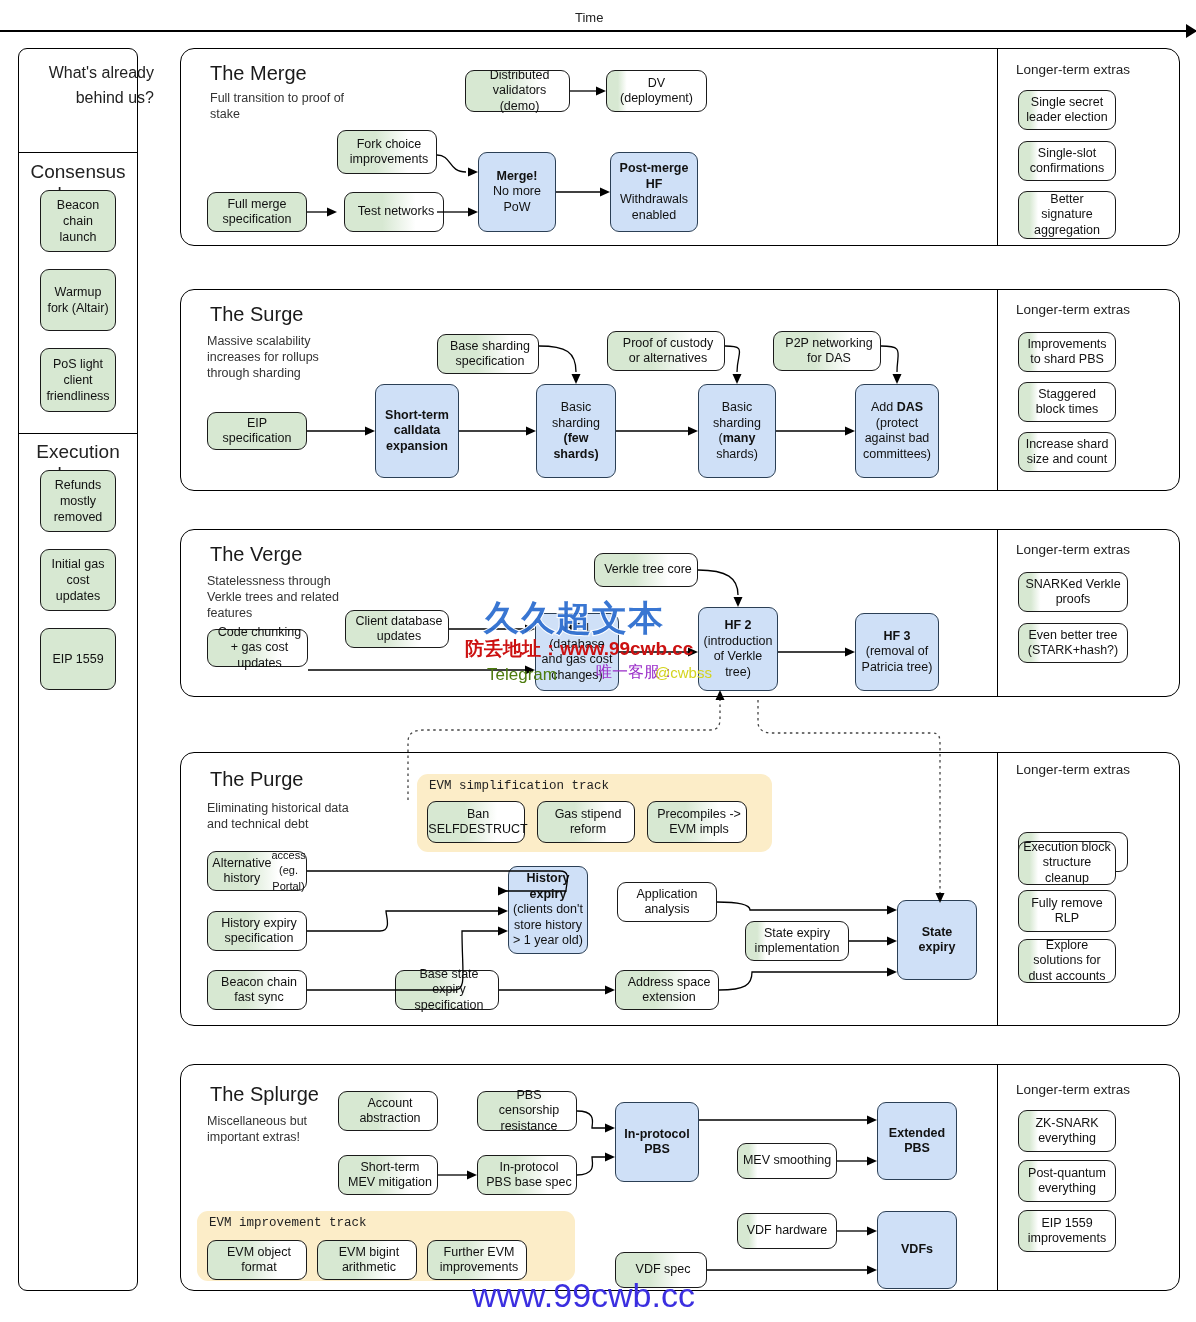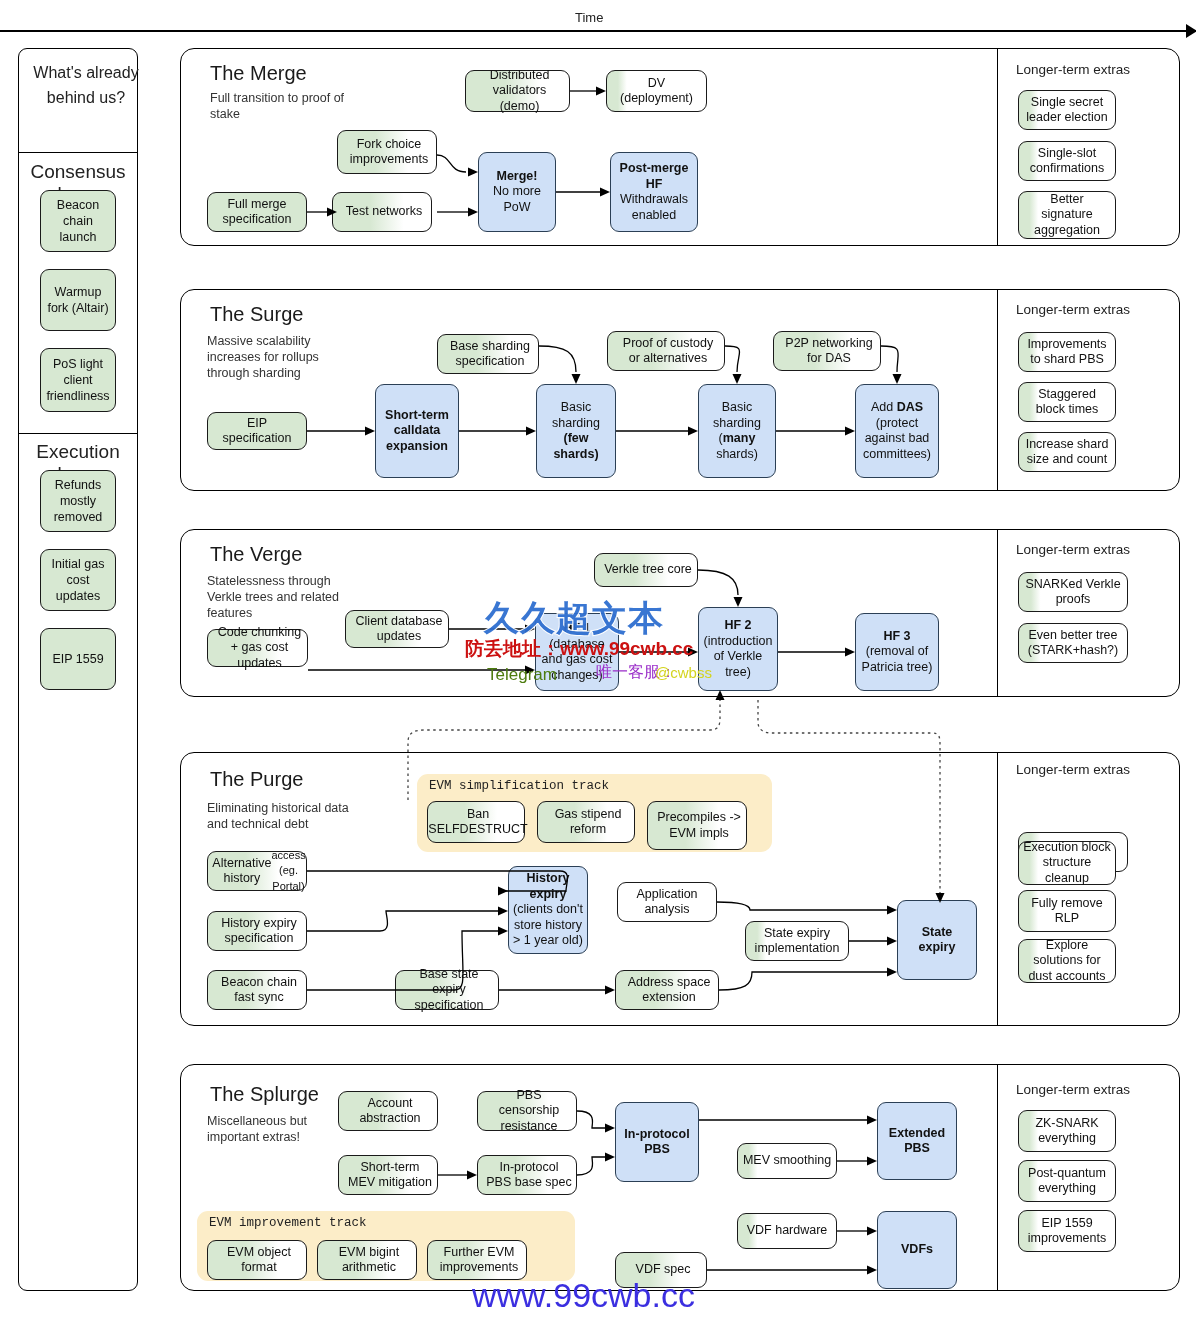--- a/index.html
+++ b/index.html
@@ -11,21 +11,21 @@
   .abs{position:absolute;box-sizing:border-box;}
 
   
   #time-axis{left:0;top:30px;width:1196px;height:2px;background:#000;}
   #time-arrow{left:1186px;top:24px;width:0;height:0;
     border-top:7px solid transparent;border-bottom:7px solid transparent;border-left:11px solid #000;}
   #time-label{left:575px;top:10px;font-size:13px;color:#222;}
 
   
   #sidebar{left:18px;top:48px;width:120px;height:1243px;border:1.4px solid #000;border-radius:9px;background:#fff;}
-  #sidebar-title{left:18px;top:60px;width:136px;text-align:center;font-size:16px;line-height:25px;color:#222;}
+  #sidebar-title{left:18px;top:60px;width:136px;text-align:right;font-size:16px;line-height:25px;color:#222;}
   .side-div{left:18px;width:120px;height:1.4px;background:#000;}
   .side-head{width:120px;text-align:center;font-size:19px;color:#222;}
   .side-box{
     border:1.1px solid #1a1a1a;border-radius:9px;background:#d7e8d2;
     display:flex;align-items:center;justify-content:center;text-align:center;
     font-size:12.5px;line-height:16px;color:#111;padding:2px 4px;
   }
 
   
   .phase{border:1.4px solid #000;border-radius:14px;background:#fff;}
@@ -90,21 +90,21 @@
 
 <div class="abs phase" style="left:180px;top:48px;width:1000px;height:198px"></div>
 <div class="abs vdiv" style="left:997px;top:48px;height:198px"></div>
 <div class="abs phase-title" style="left:210px;top:62px">The Merge</div>
 <div class="abs phase-sub" style="left:210px;top:90px;width:160px">Full transition to proof of stake</div>
 
 <div class="abs node n-green" style="left:465px;top:70px;width:105px;height:42px">Distributed validators (demo)</div>
 <div class="abs node n-greenedge" style="left:606px;top:70px;width:101px;height:42px">DV (deployment)</div>
 <div class="abs node n-green" style="left:337px;top:130px;width:100px;height:44px">Fork choice improvements</div>
 <div class="abs node n-greenfull" style="left:207px;top:192px;width:100px;height:40px">Full merge specification</div>
-<div class="abs node n-green" style="left:332px;top:192px;width:100px;height:40px">Test networks</div>
+<div class="abs node n-green" style="left:344px;top:192px;width:100px;height:40px">Test networks</div>
 <div class="abs node n-blue" style="left:478px;top:152px;width:78px;height:80px;flex-direction:column">
   <span class="bold">Merge!</span>
   <span style="display:block;max-width:72px">No more PoW</span>
 </div>
 <div class="abs node n-blue" style="left:610px;top:152px;width:88px;height:80px;flex-direction:column">
   <span class="bold" style="display:block;max-width:80px">Post-merge HF</span>
   <span style="display:block;max-width:80px">Withdrawals enabled</span>
 </div>
 
 <svg class="conn" style="left:0;top:0;width:1196px;height:1322px">
@@ -222,21 +222,21 @@
 
 <div class="abs phase" style="left:180px;top:752px;width:1000px;height:274px"></div>
 <div class="abs vdiv" style="left:997px;top:752px;height:274px"></div>
 <div class="abs phase-title" style="left:210px;top:768px">The Purge</div>
 <div class="abs phase-sub" style="left:207px;top:800px;width:160px">Eliminating historical data and technical debt</div>
 
 <div class="abs track" style="left:417px;top:774px;width:355px;height:78px"></div>
 <div class="abs track-label" style="left:429px;top:779px">EVM simplification track</div>
 <div class="abs node n-green" style="left:427px;top:801px;width:98px;height:42px">Ban SELFDESTRUCT</div>
 <div class="abs node n-green" style="left:537px;top:801px;width:98px;height:42px">Gas stipend reform</div>
-<div class="abs node n-green" style="left:647px;top:801px;width:100px;height:49px">Precompiles -&gt; EVM impls</div>
+<div class="abs node n-green" style="left:647px;top:801px;width:100px;height:42px">Precompiles -&gt; EVM impls</div>
 
 <div class="abs node n-green" style="left:207px;top:851px;width:100px;height:40px;flex-direction:row">
   <span>Alternative history</span>
   <span style="font-size:11px">access (eg. Portal)</span>
 </div>
 <div class="abs node n-green" style="left:207px;top:911px;width:100px;height:40px">History expiry specification</div>
 <div class="abs node n-green" style="left:207px;top:970px;width:100px;height:40px">Beacon chain fast sync</div>
 <div class="abs node n-blue" style="left:508px;top:866px;width:80px;height:88px;flex-direction:column">
   <span class="bold" style="display:block;max-width:72px">History expiry</span>
   <span style="display:block;max-width:76px">(clients don't store history &gt; 1 year old)</span>

